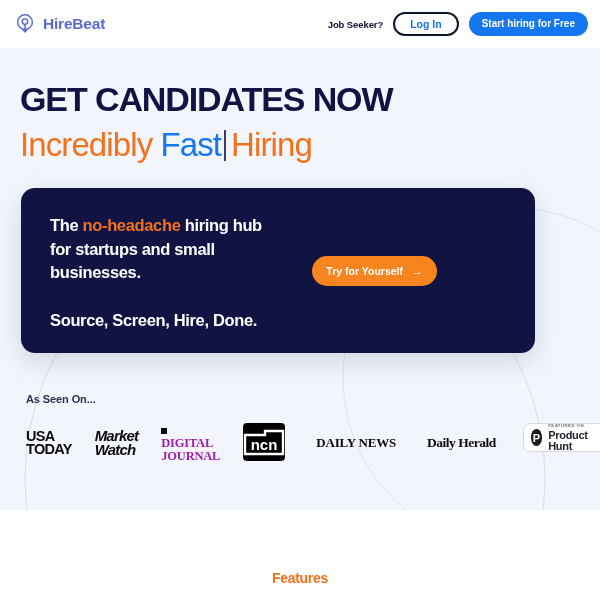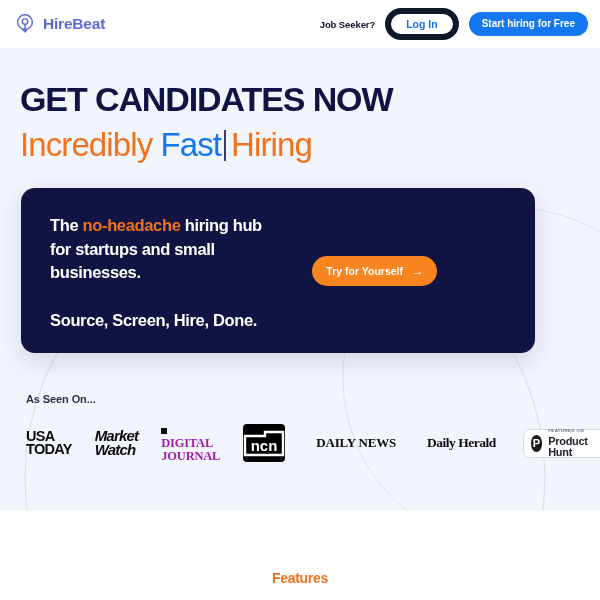--- a/index.html
+++ b/index.html
@@ -29,21 +29,21 @@
     color:#5b6ad0;
   }
   .nav-right {
     margin-left:auto; display:flex; align-items:center; gap:10px;
   }
   .job-seeker {
     font-size:9.5px; font-weight:700; color:#0e1030; letter-spacing:-0.1px;
   }
   .btn-login {
     font-size:10.5px; font-weight:700; color:#1573e6;
-    border:6px solid #0f172a; background:#fff;
+    border:2px solid #0f172a; background:#fff;
     border-radius:30px; padding:5px 15px; line-height:1;
     cursor:pointer;
   }
   .btn-start {
     font-size:10px; font-weight:700; color:#fff;
     background:#1577f0; border:none;
     border-radius:30px; padding:7px 13px; line-height:1;
     cursor:pointer; white-space:nowrap;
   }
 
@@ -124,21 +124,21 @@
   }
   .btn-try .arw { font-size:11px; line-height:1; }
 
   
   .seen-wrap { position:relative; z-index:4; padding-left:26px; margin-top:40px; }
   .seen-title {
     font-size:11px; font-weight:700; color:#2b2f52; letter-spacing:-0.1px;
   }
   .logos {
     margin-top:18px;
-    display:flex; align-items:center; gap:9px;
+    display:flex; gap:9px;
     height:40px;
   }
   .logo { display:flex; align-items:center; justify-content:center; }
 
   .lg-usatoday {
     font-family:"Liberation Sans", sans-serif;
     font-weight:700; font-size:14.5px; line-height:0.94;
     letter-spacing:-0.7px; color:#0b0b0b; text-align:left;
     width:74px;
   }

